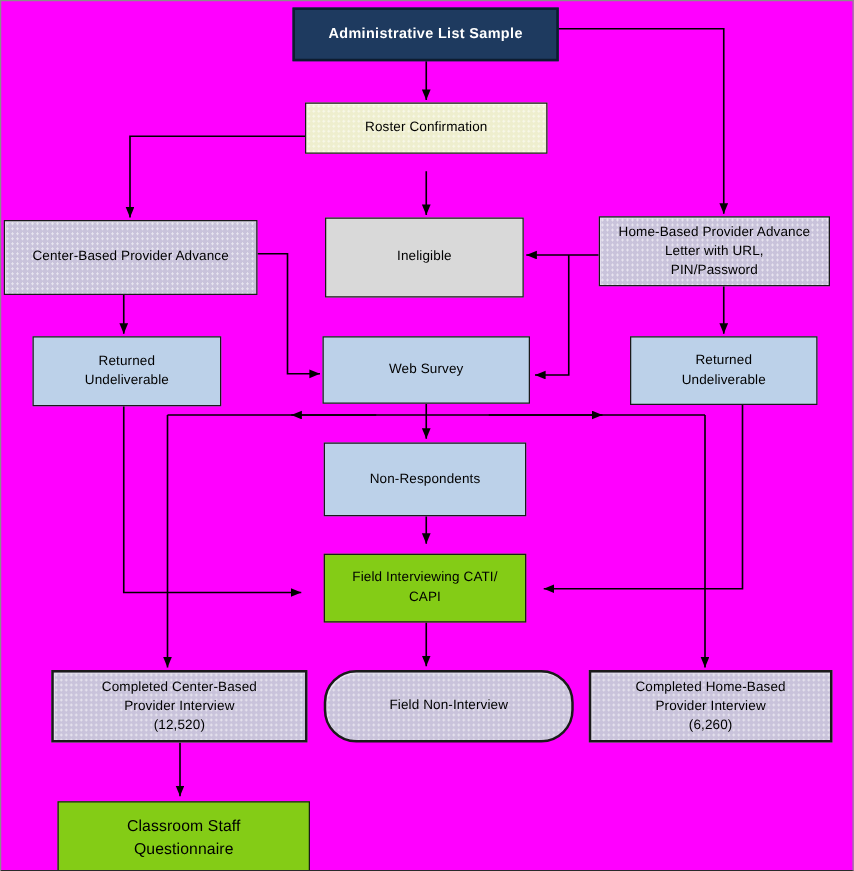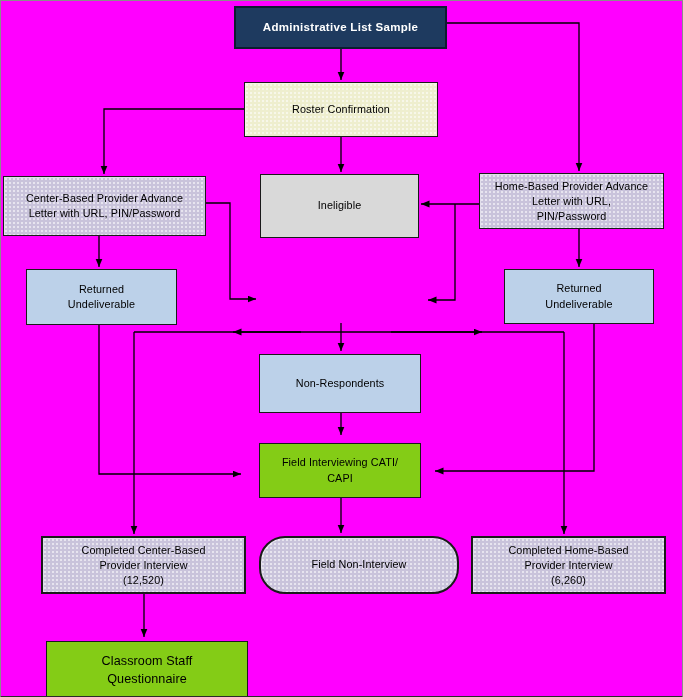--- a/index.html
+++ b/index.html
@@ -60,44 +60,46 @@
       <path d="M340,412 L340,434" marker-end="url(#ah)"></path>
       <path d="M340,497 L340,532" marker-end="url(#ah)"></path>
       <path d="M143,593 L143,636" marker-end="url(#ah)"></path>
     </g>
   </svg>
 
   <div class="node navy" style="left: 233px; top: 5px; width: 213px; height: 43px; background-color: rgb(30, 58, 95);">
     <span class="ln">Administrative List Sample</span>
   </div>
 
-  <div class="node dotted" style="left: 243px; top: 81px; width: 194px; height: 55px; background-color: rgb(238, 238, 206);">
+  <div class="node dotted" style="left: 243px; top: 81px; width: 194px; height: 41px; background-color: rgb(238, 238, 206);">
     <span class="ln">Roster Confirmation</span>
   </div>
 
   <div class="node dotted" style="left: 2px; top: 175px; width: 203px; height: 60px; background-color: rgb(201, 195, 219);">
     <span class="ln">Center-Based Provider Advance</span>
-    <span class="ln">Letter with URL, PIN/Password</span>
   </div>
 
   <div class="node" style="left: 259px; top: 173px; width: 159px; height: 64px; background-color: rgb(217, 217, 217); align-items: center;">
     <span class="ln">Ineligible</span>
   </div>
 
   <div class="node dotted" style="left: 478px; top: 172px; width: 185px; height: 56px; line-height: 15px; background-color: rgb(201, 195, 219);">
     <span class="ln">Home-Based Provider Advance</span>
     <span class="ln">Letter with URL,</span>
     <span class="ln">PIN/Password</span>
   </div>
 
   <div class="node" style="left: 25px; top: 268px; width: 151px; height: 56px; background-color: rgb(188, 209, 233);">
     <span class="ln">Returned</span>
     <span class="ln">Undeliverable</span>
   </div>
 
+  <div class="node" style="left: 257px; top: 268px; width: 166px; height: 54px; background-color: rgb(188, 209, 233);">
+    <span class="ln">Web Survey</span>
+  </div>
 
   <div class="node" style="left: 503px; top: 268px; width: 150px; height: 55px; background-color: rgb(188, 209, 233);">
     <span class="ln">Returned</span>
     <span class="ln">Undeliverable</span>
   </div>
 
   <div class="node" style="left: 258px; top: 353px; width: 162px; height: 59px; background-color: rgb(188, 209, 233);">
     <span class="ln">Non-Respondents</span>
   </div>
 

